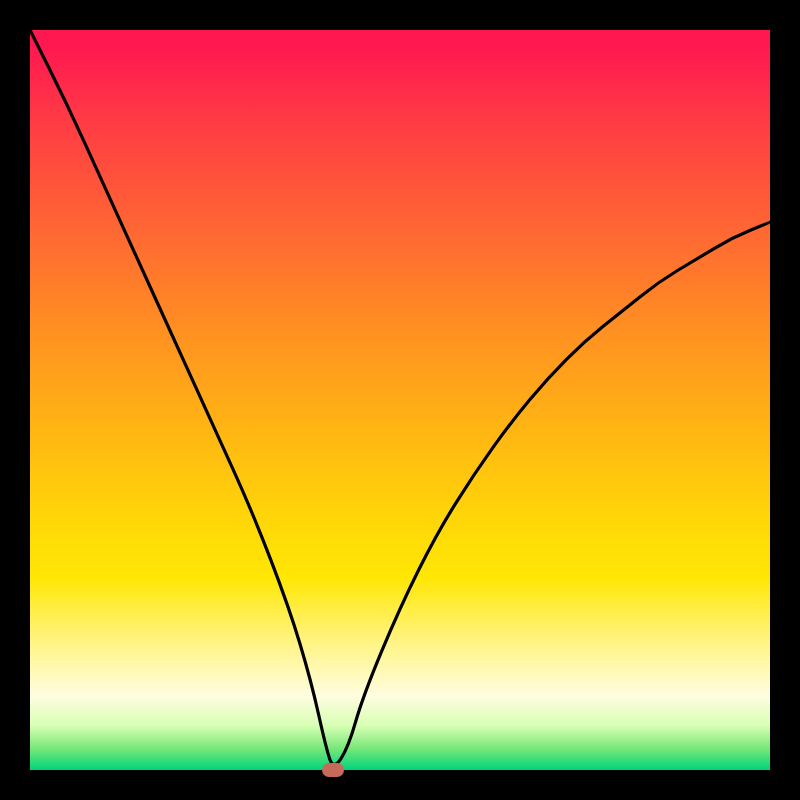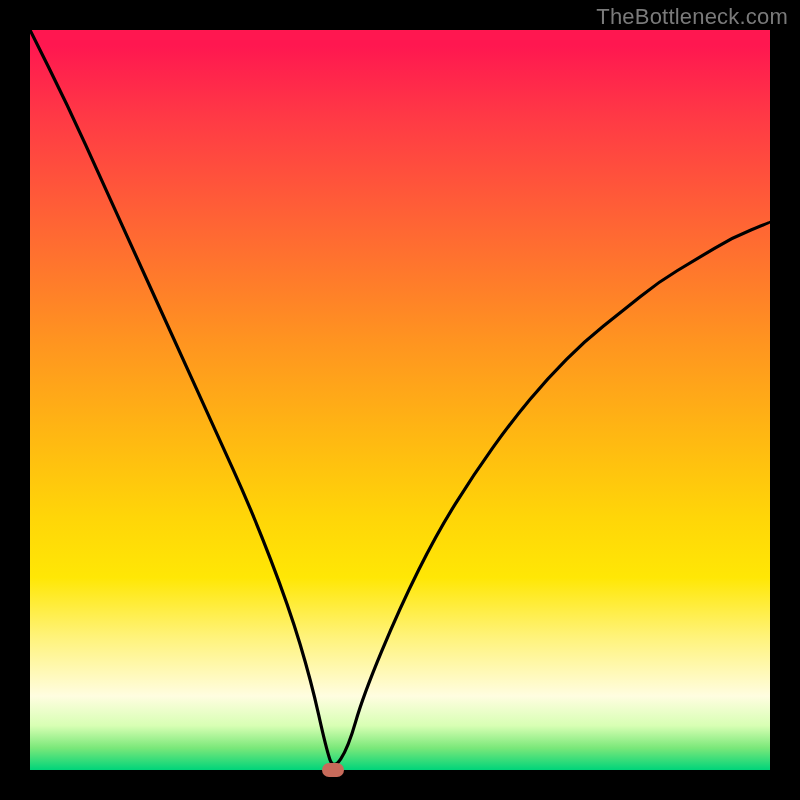--- a/index.html
+++ b/index.html
@@ -65,21 +65,20 @@
     border-radius: 7px / 7px;
     background: #c76a5a;
     transform: translate(-50%, -50%);
     z-index: 3;
   }
 </style>
 </head>
 <body>
 
 <div class="frame">
-  <div class="watermark">TheBottleneck.com</div>
 
   <div class="plot-area">
     <svg class="curve" viewBox="0 0 740 740" preserveAspectRatio="none">
       <path id="curve-path" fill="none" stroke="#000" stroke-width="3.2" stroke-linecap="round" stroke-linejoin="round" d="M 0.0 0.0 Q 0.0 0.0 18.5 37.0 Q 37.0 74.0 55.5 114.7 Q 74.0 155.4 92.5 196.1 Q 111.0 236.8 129.5 277.5 Q 148.0 318.2 166.5 358.9 Q 185.0 399.6 203.5 440.3 Q 222.0 481.0 240.5 529.1 Q 259.0 577.2 270.1 614.2 Q 281.2 651.2 288.6 684.5 Q 296.0 717.8 299.7 728.9 Q 303.4 740.0 310.8 728.9 Q 318.2 717.8 325.6 691.9 Q 333.0 666.0 351.5 621.6 Q 370.0 577.2 388.5 540.2 Q 407.0 503.2 425.5 473.6 Q 444.0 444.0 462.5 418.1 Q 481.0 392.2 499.5 370.0 Q 518.0 347.8 536.5 329.3 Q 555.0 310.8 573.5 296.0 Q 592.0 281.2 610.5 266.4 Q 629.0 251.6 647.5 240.5 Q 666.0 229.4 684.5 218.3 Q 703.0 207.2 721.5 199.8 T 740.0 192.4"></path>
     </svg>
     <div id="marker" class="marker" style="left: 303.4px; top: 740px;"></div>
   </div>
 </div>
 
 </body></html>

